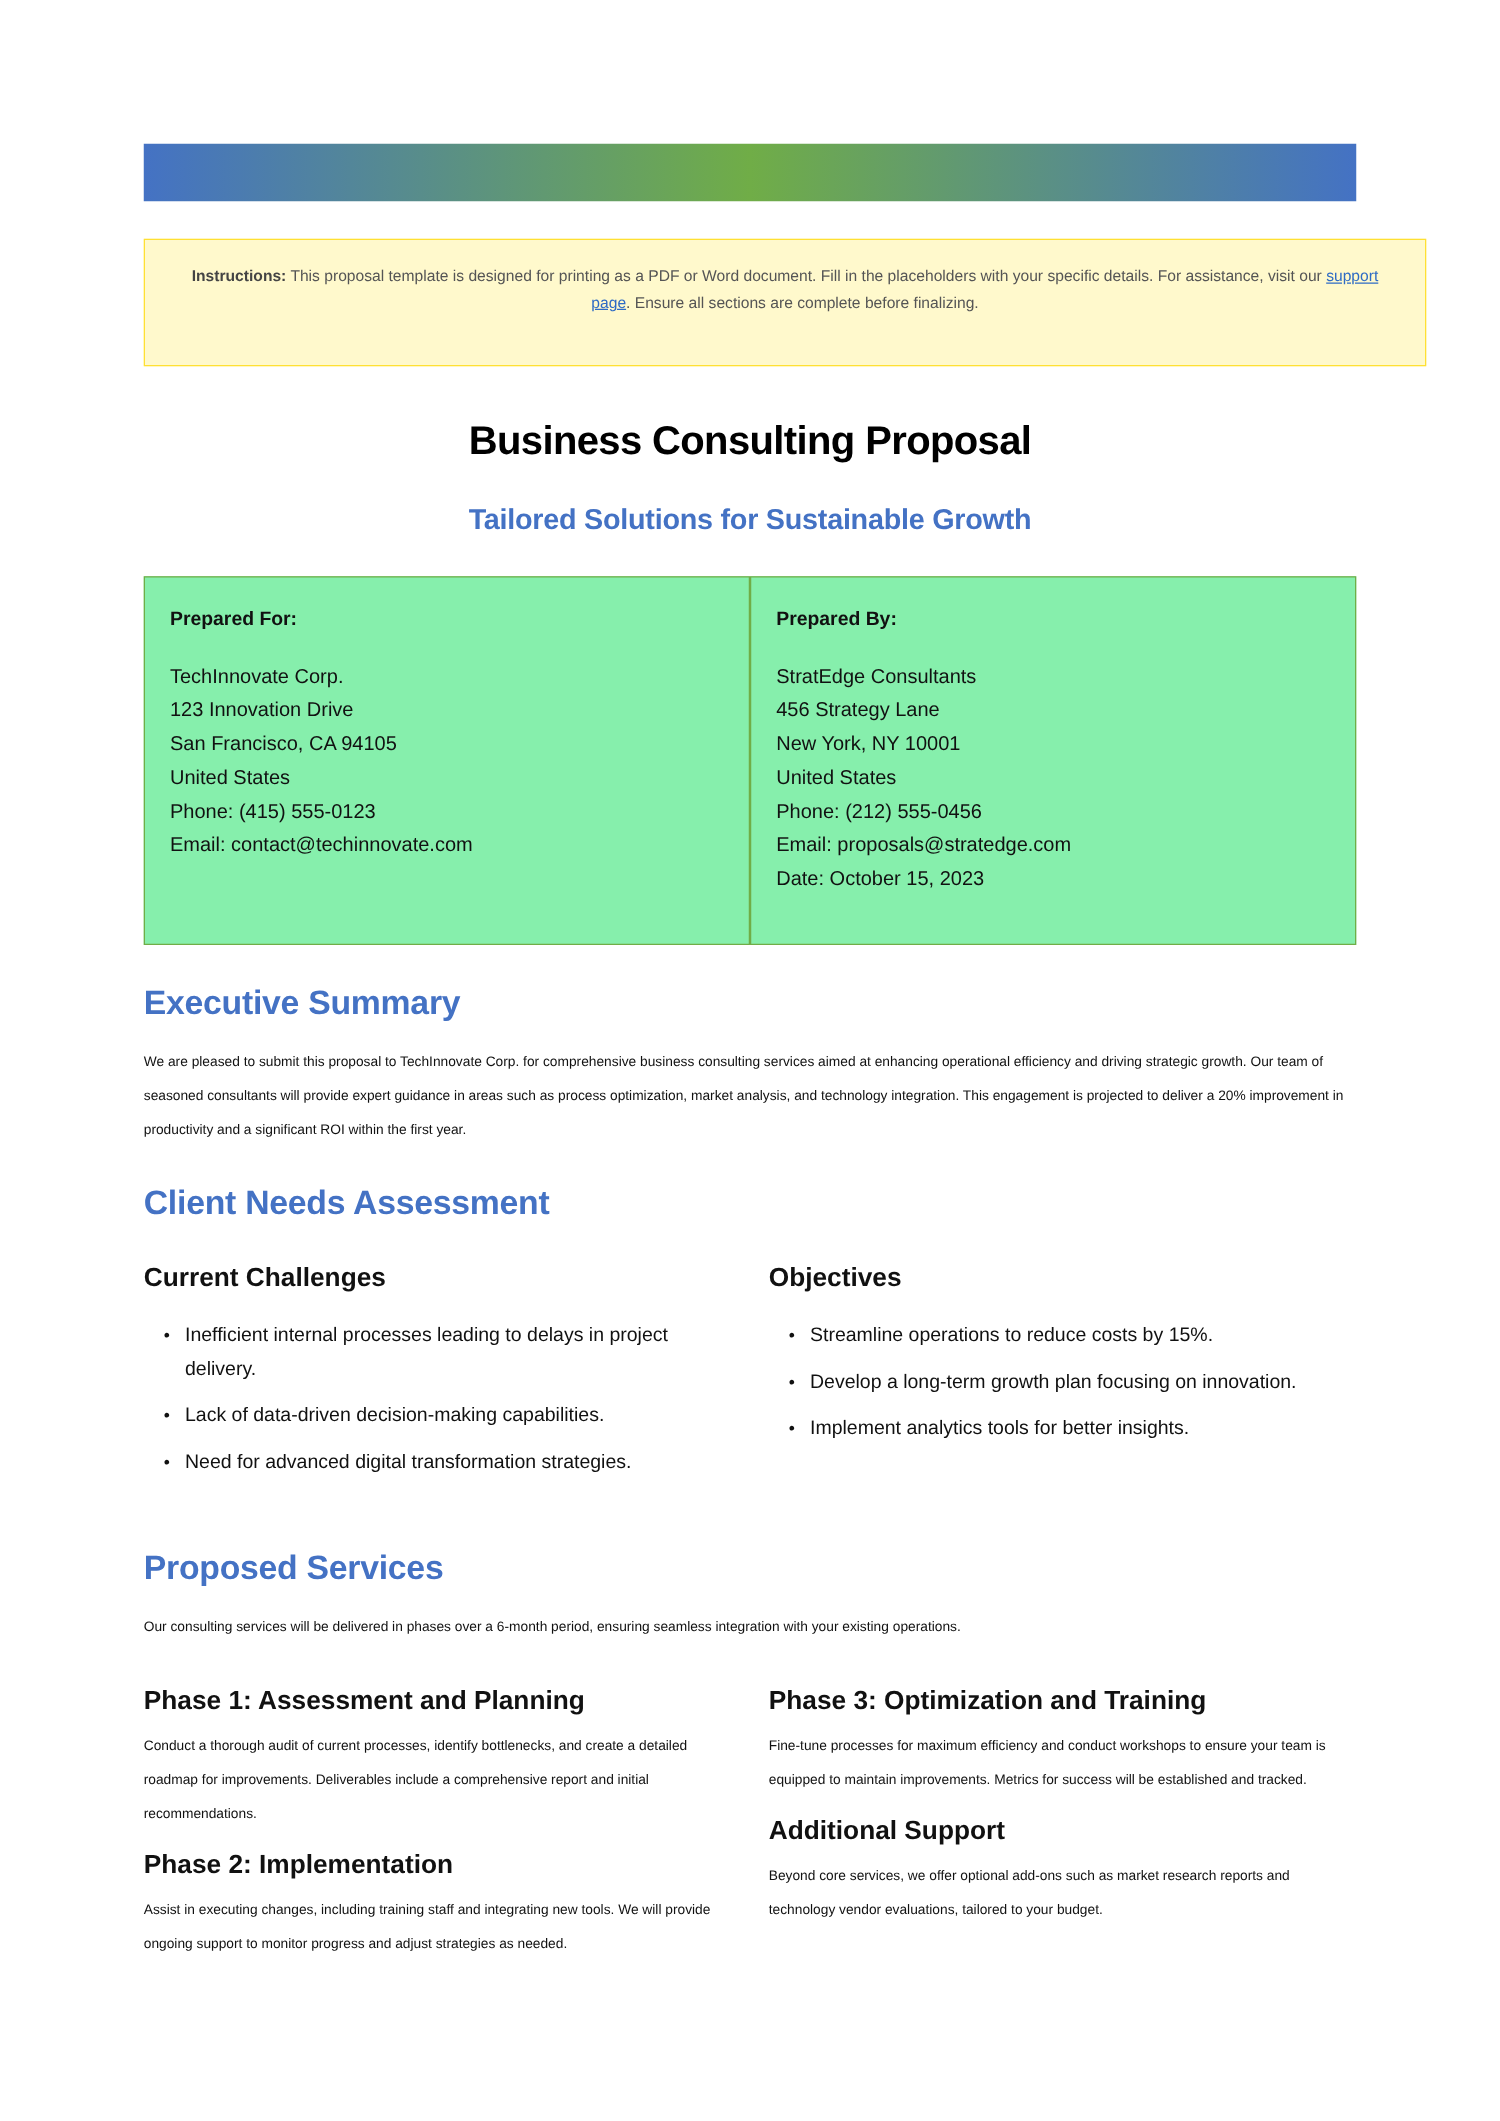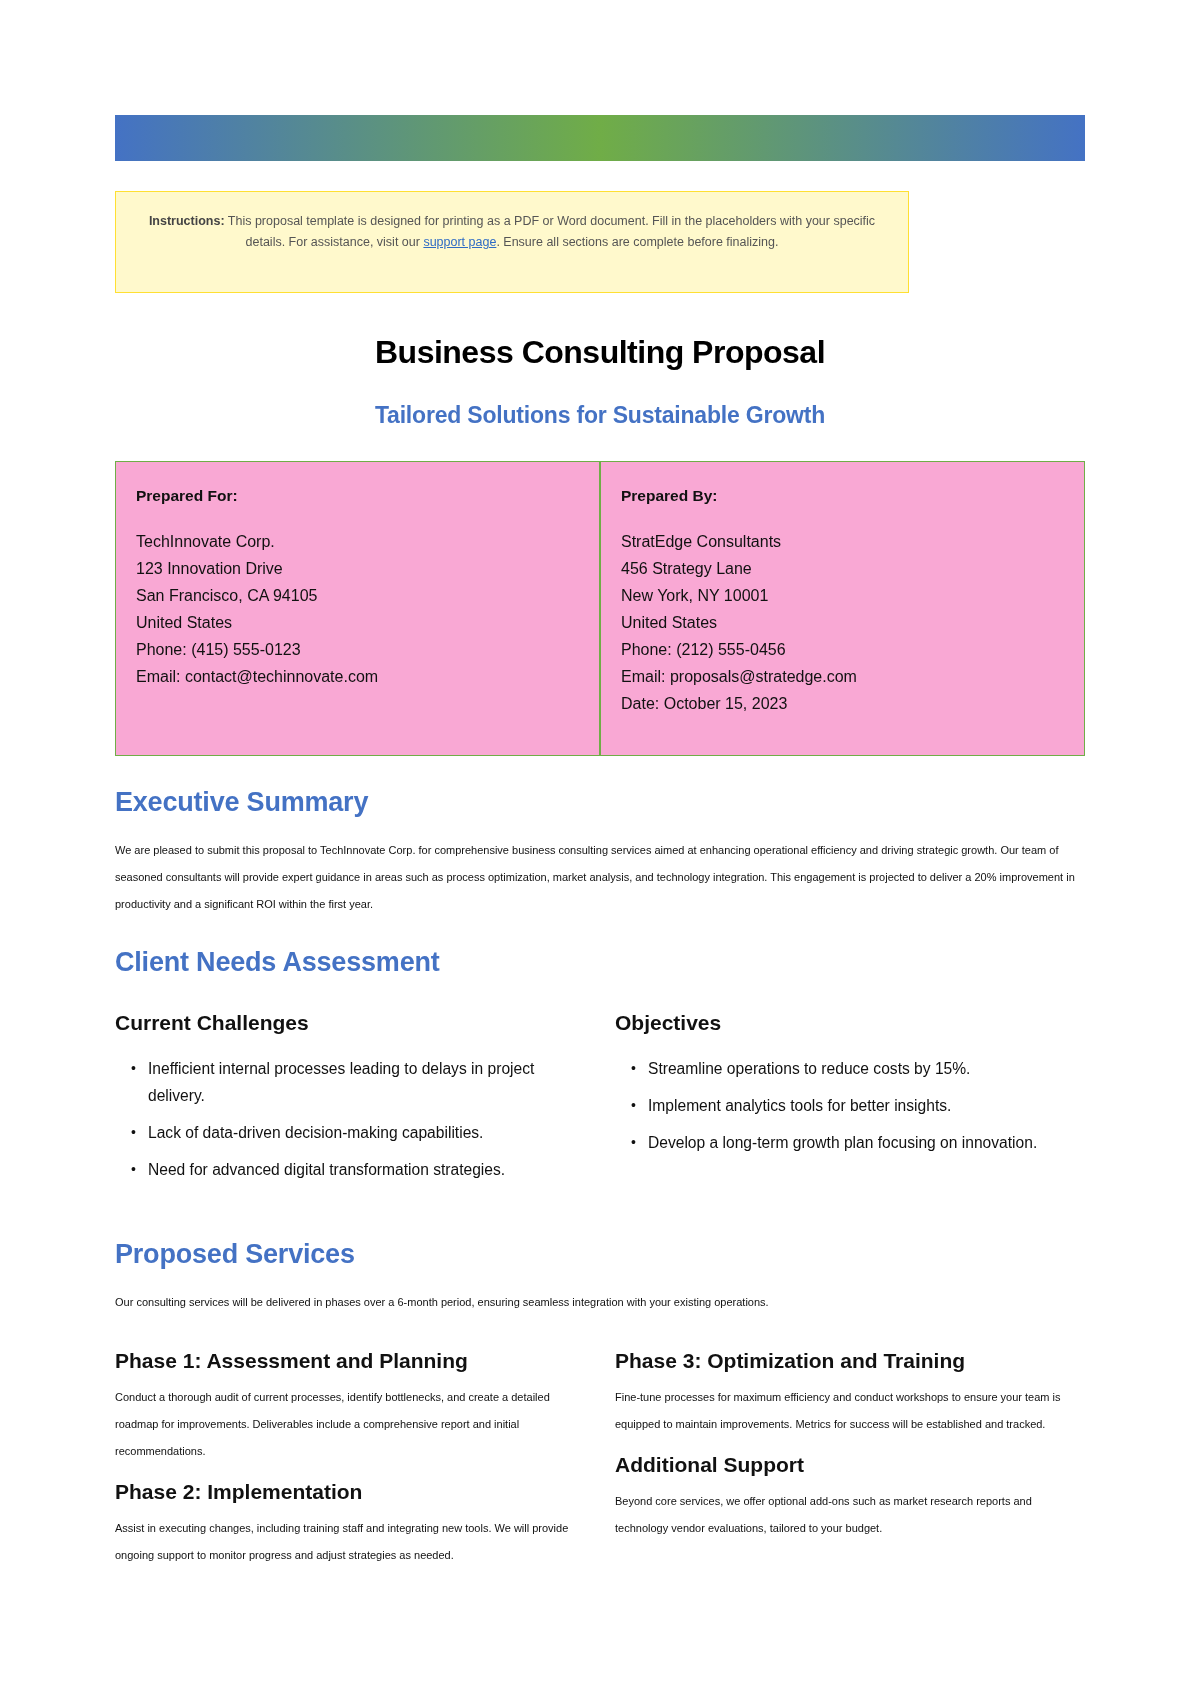--- a/index.html
+++ b/index.html
@@ -6,40 +6,40 @@
   body {
     width: 1200px; height: 1697px; overflow: hidden; position: relative;
     font-family: "Liberation Sans", sans-serif; color: #111;
   }
   .page { position: absolute; left: 115px; top: 115px; width: 970px; }
   .top-bar {
     height: 46px; width: 970px;
     background: linear-gradient(to right, #4472C4 0%, #70AD47 50%, #4472C4 100%);
   }
   .instructions {
-    margin-top: 30px; box-sizing: border-box; width: 794px; height: 102px;
+    margin-top: 30px; box-sizing: border-box; width: 1026px; height: 102px;
     background: #FFF9CC; border: 1.5px solid #FFE033;
     padding: 19px 24px 0 24px; text-align: center;
     font-size: 12.5px; line-height: 21px; color: #555;
   }
   .instructions b { color: #444; }
   .instructions a { color: #2E6BC4; text-decoration: underline; cursor: pointer; }
   .title {
     margin: 32px 0 0 0; text-align: center; font-size: 32px; font-weight: bold;
     color: #000; letter-spacing: -0.5px; line-height: 54px;
   }
   .subtitle {
     margin: 20px 0 0 0; text-align: center; font-size: 23px; font-weight: bold;
     color: #4472C4; line-height: 32px; letter-spacing: -0.2px;
   }
   .info-box {
     margin-top: 30px; display: flex; width: 970px; height: 295px; box-sizing: border-box;
   }
   .info-cell {
-    flex: 1; background: #f9a8d4; border: 1.5px solid #70AD47; box-sizing: border-box;
+    flex: 1; background: #86efac; border: 1.5px solid #70AD47; box-sizing: border-box;
     padding: 20px 21px 0 20px; font-size: 16px; line-height: 27px; color: #111;
   }
   .info-cell + .info-cell { border-left: 1.5px solid #70AD47; }
   .info-cell.left { border-right: 1px solid #70AD47; }
   .info-label { font-weight: bold; margin-bottom: 19px; font-size: 15.5px; }
   .section-h {
     font-size: 27px; font-weight: bold; color: #4472C4; line-height: 30px;
     letter-spacing: -0.2px; margin: 0;
   }
   .para { font-size: 11px; line-height: 27px; color: #111; margin: 0; }
@@ -106,22 +106,22 @@
         <ul class="bullets" style="margin-top:21px; width:430px;">
           <li>Inefficient internal processes leading to delays in project delivery.</li>
           <li>Lack of data-driven decision-making capabilities.</li>
           <li>Need for advanced digital transformation strategies.</li>
         </ul>
       </div>
       <div class="col right">
         <div class="sub-h">Objectives</div>
         <ul class="bullets" style="margin-top:21px;">
           <li>Streamline operations to reduce costs by 15%.</li>
+          <li>Develop a long-term growth plan focusing on innovation.</li>
           <li>Implement analytics tools for better insights.</li>
-          <li>Develop a long-term growth plan focusing on innovation.</li>
         </ul>
       </div>
     </div>
   </section>
 
   <section style="margin-top:46px;">
     <h3 class="section-h">Proposed Services</h3>
     <p class="para" style="margin-top:20px; width:930px;">Our consulting services will be delivered in phases over a 6-month period, ensuring seamless integration with your existing operations.</p>
     <div class="two-col" style="margin-top:34px;">
       <div class="col">

